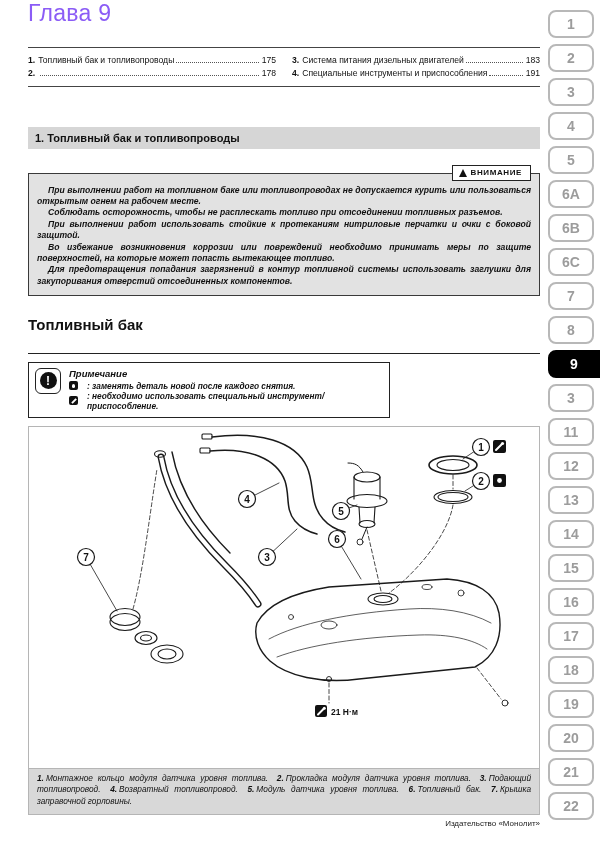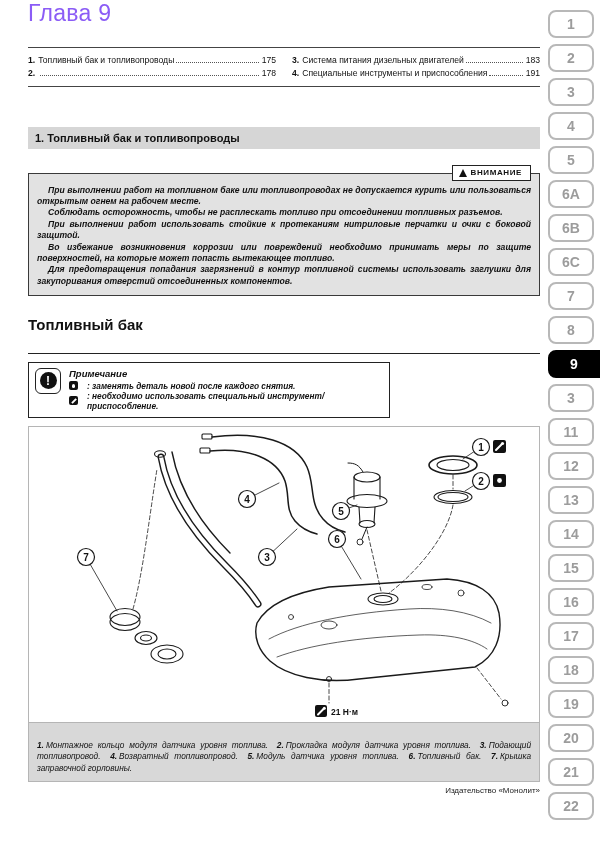--- a/index.html
+++ b/index.html
@@ -52,22 +52,22 @@
   .legend-dot::after{content:"";position:absolute;left:2.7px;top:2.7px;width:3.6px;height:3.6px;
                      border-radius:50%;background:#fff;}
   .legend-wrench::after{content:"";position:absolute;left:1.5px;top:3.7px;width:6px;height:1.8px;
                         background:#fff;transform:rotate(-45deg);}
 
   
   .figure{margin:8px 0 0;border:1px solid #b5b5b5;}
   .figure svg{display:block;width:100%;height:295px;background:#fff;}
   svg text{font-family:"Liberation Sans",sans-serif;}
   .callout-num{font-size:10px;font-weight:bold;text-anchor:middle;fill:#111;}
-  .caption{background:#d8d8d8;border-top:1px solid #b5b5b5;padding:17px 8px 6px;
-           font-size:8.3px;font-style:italic;line-height:1.4;text-align:justify;}
+  .caption{background:#d8d8d8;border-top:1px solid #b5b5b5;padding:4px 8px 6px;
+           font-size:8.3px;font-style:italic;line-height:1.4;text-align:justify;margin-top:46px;}
   .cap-part{margin-right:4px;}
   .cap-num{font-weight:bold;margin-right:2px;}
 
   .footer{margin-top:4px;text-align:right;font-size:8px;color:#222;}
 
   
   .tabs{position:absolute;top:10px;right:0;display:flex;flex-direction:column;
         align-items:flex-end;padding-right:6px;}
   .tab{box-sizing:border-box;width:46px;height:28px;margin-bottom:6px;border:2px solid #b8b8b8;
        border-radius:8px;display:flex;align-items:center;justify-content:center;

